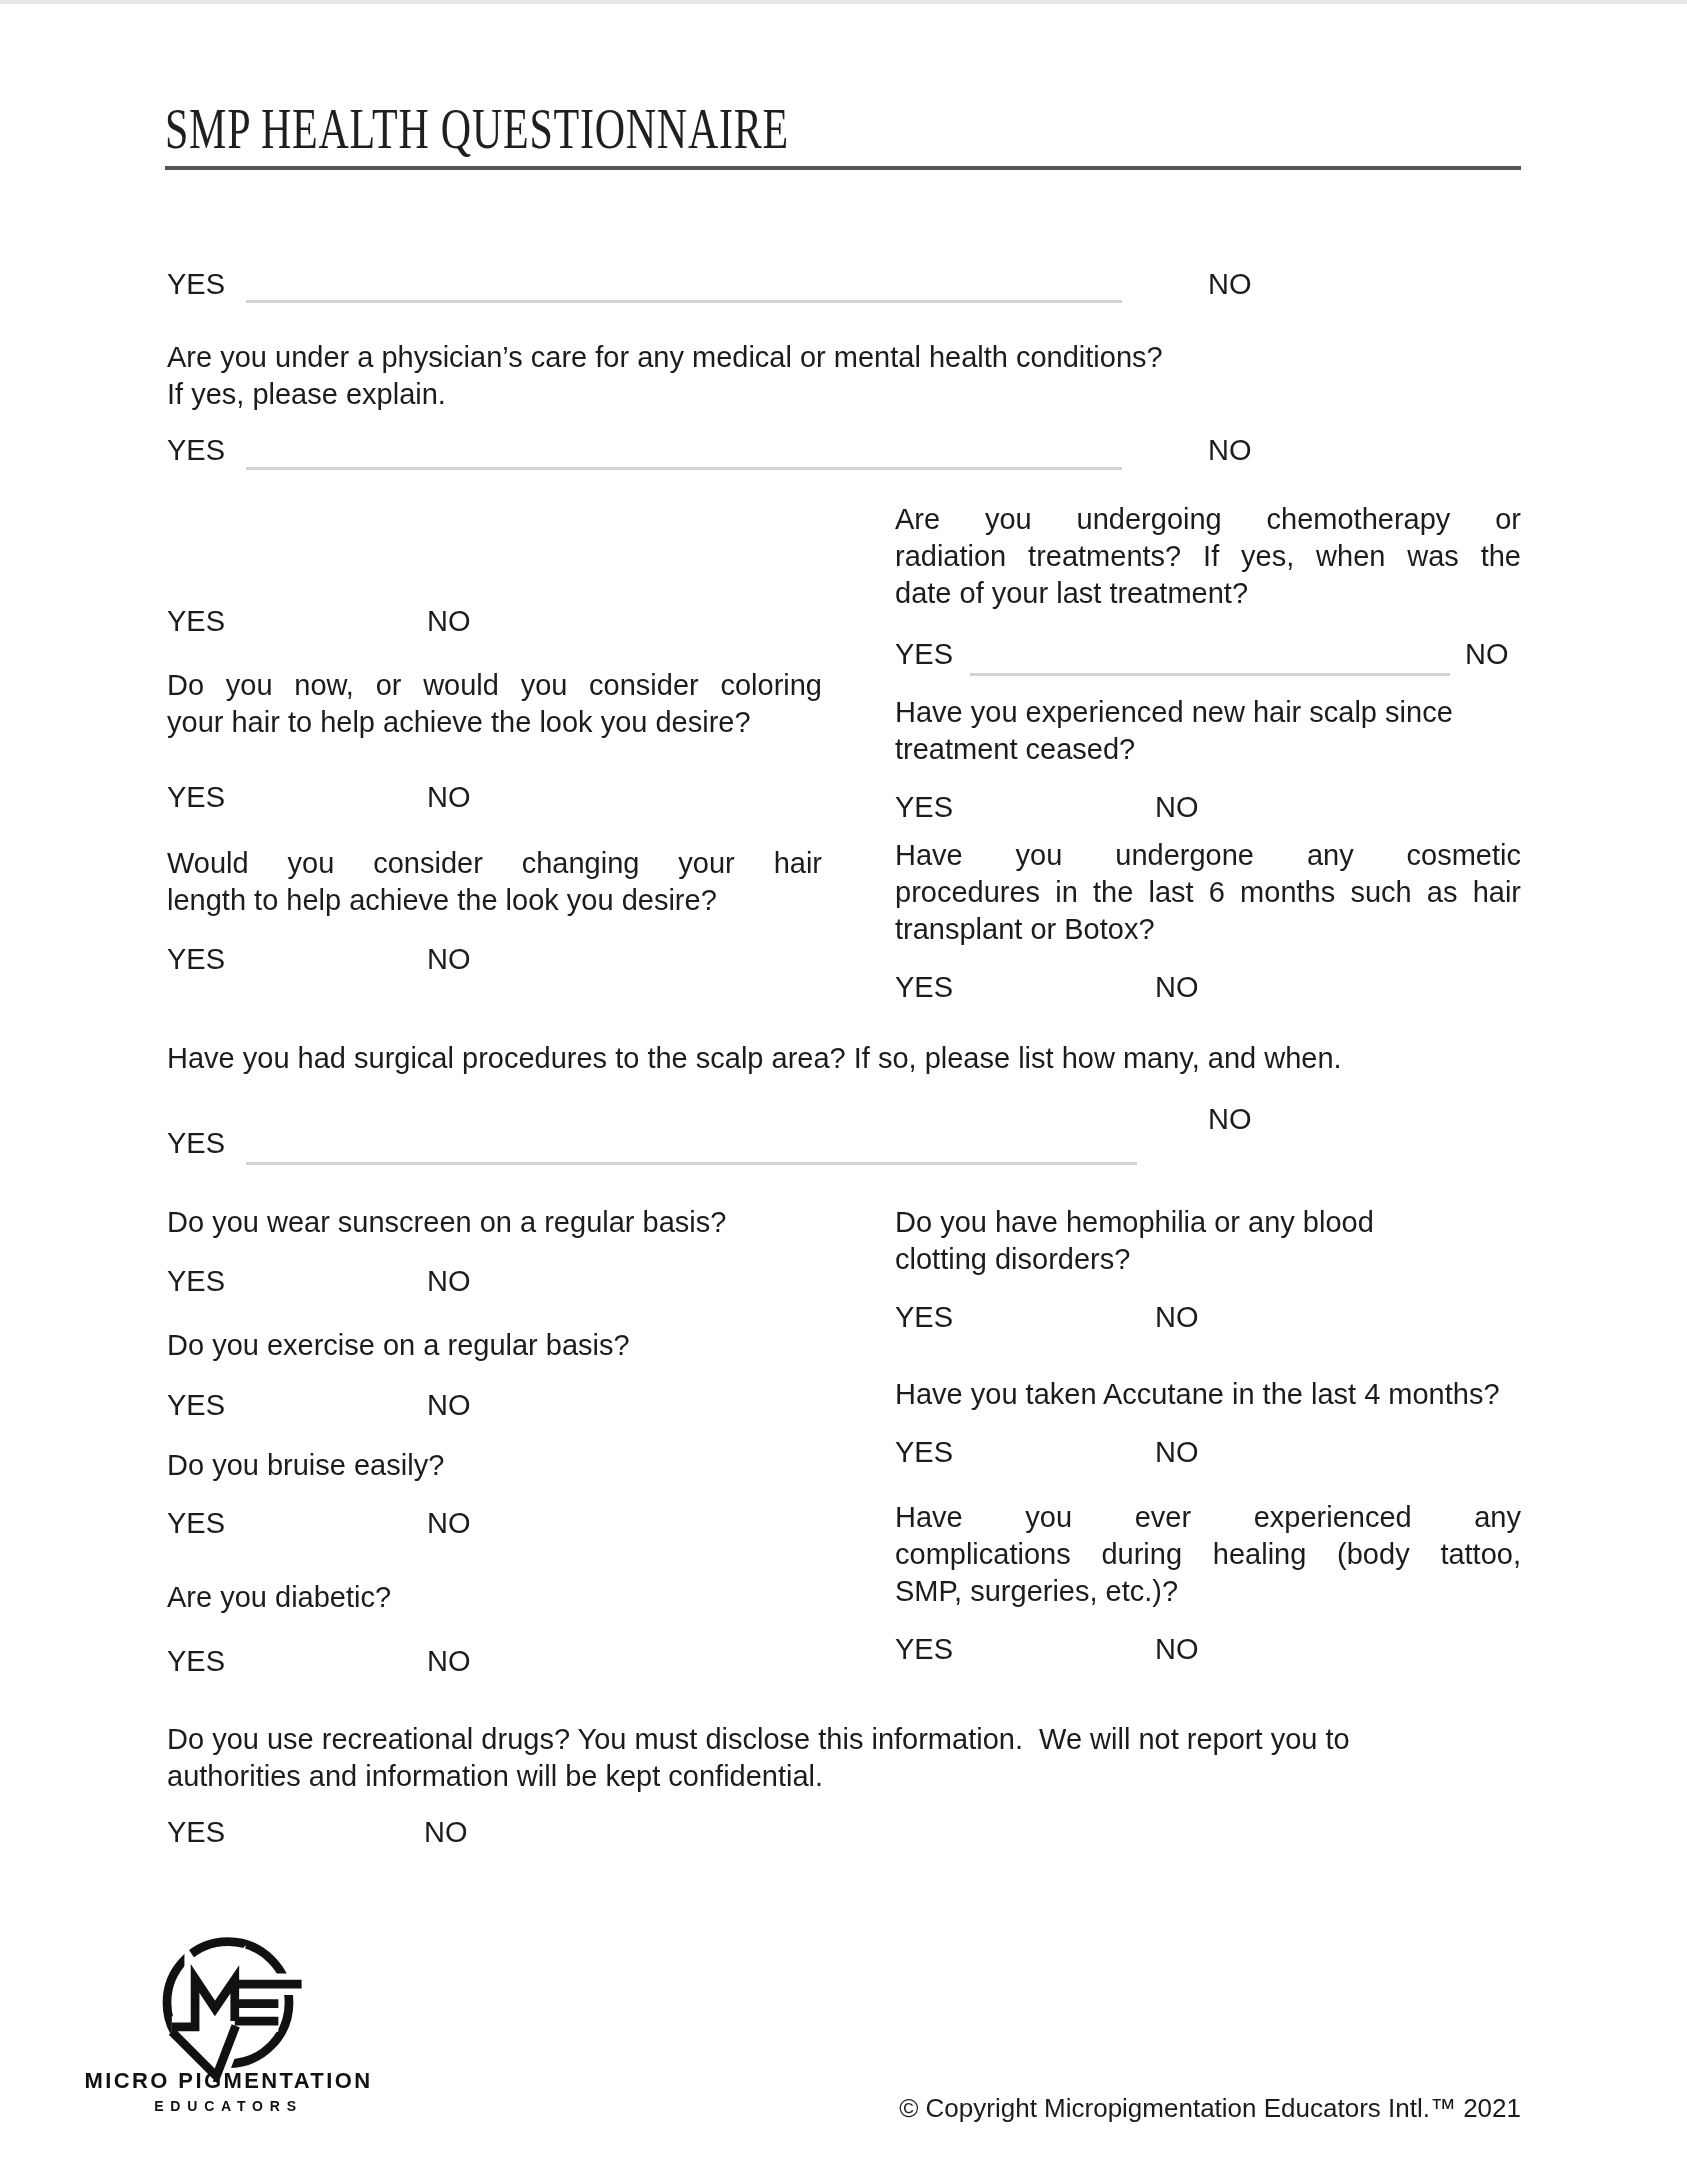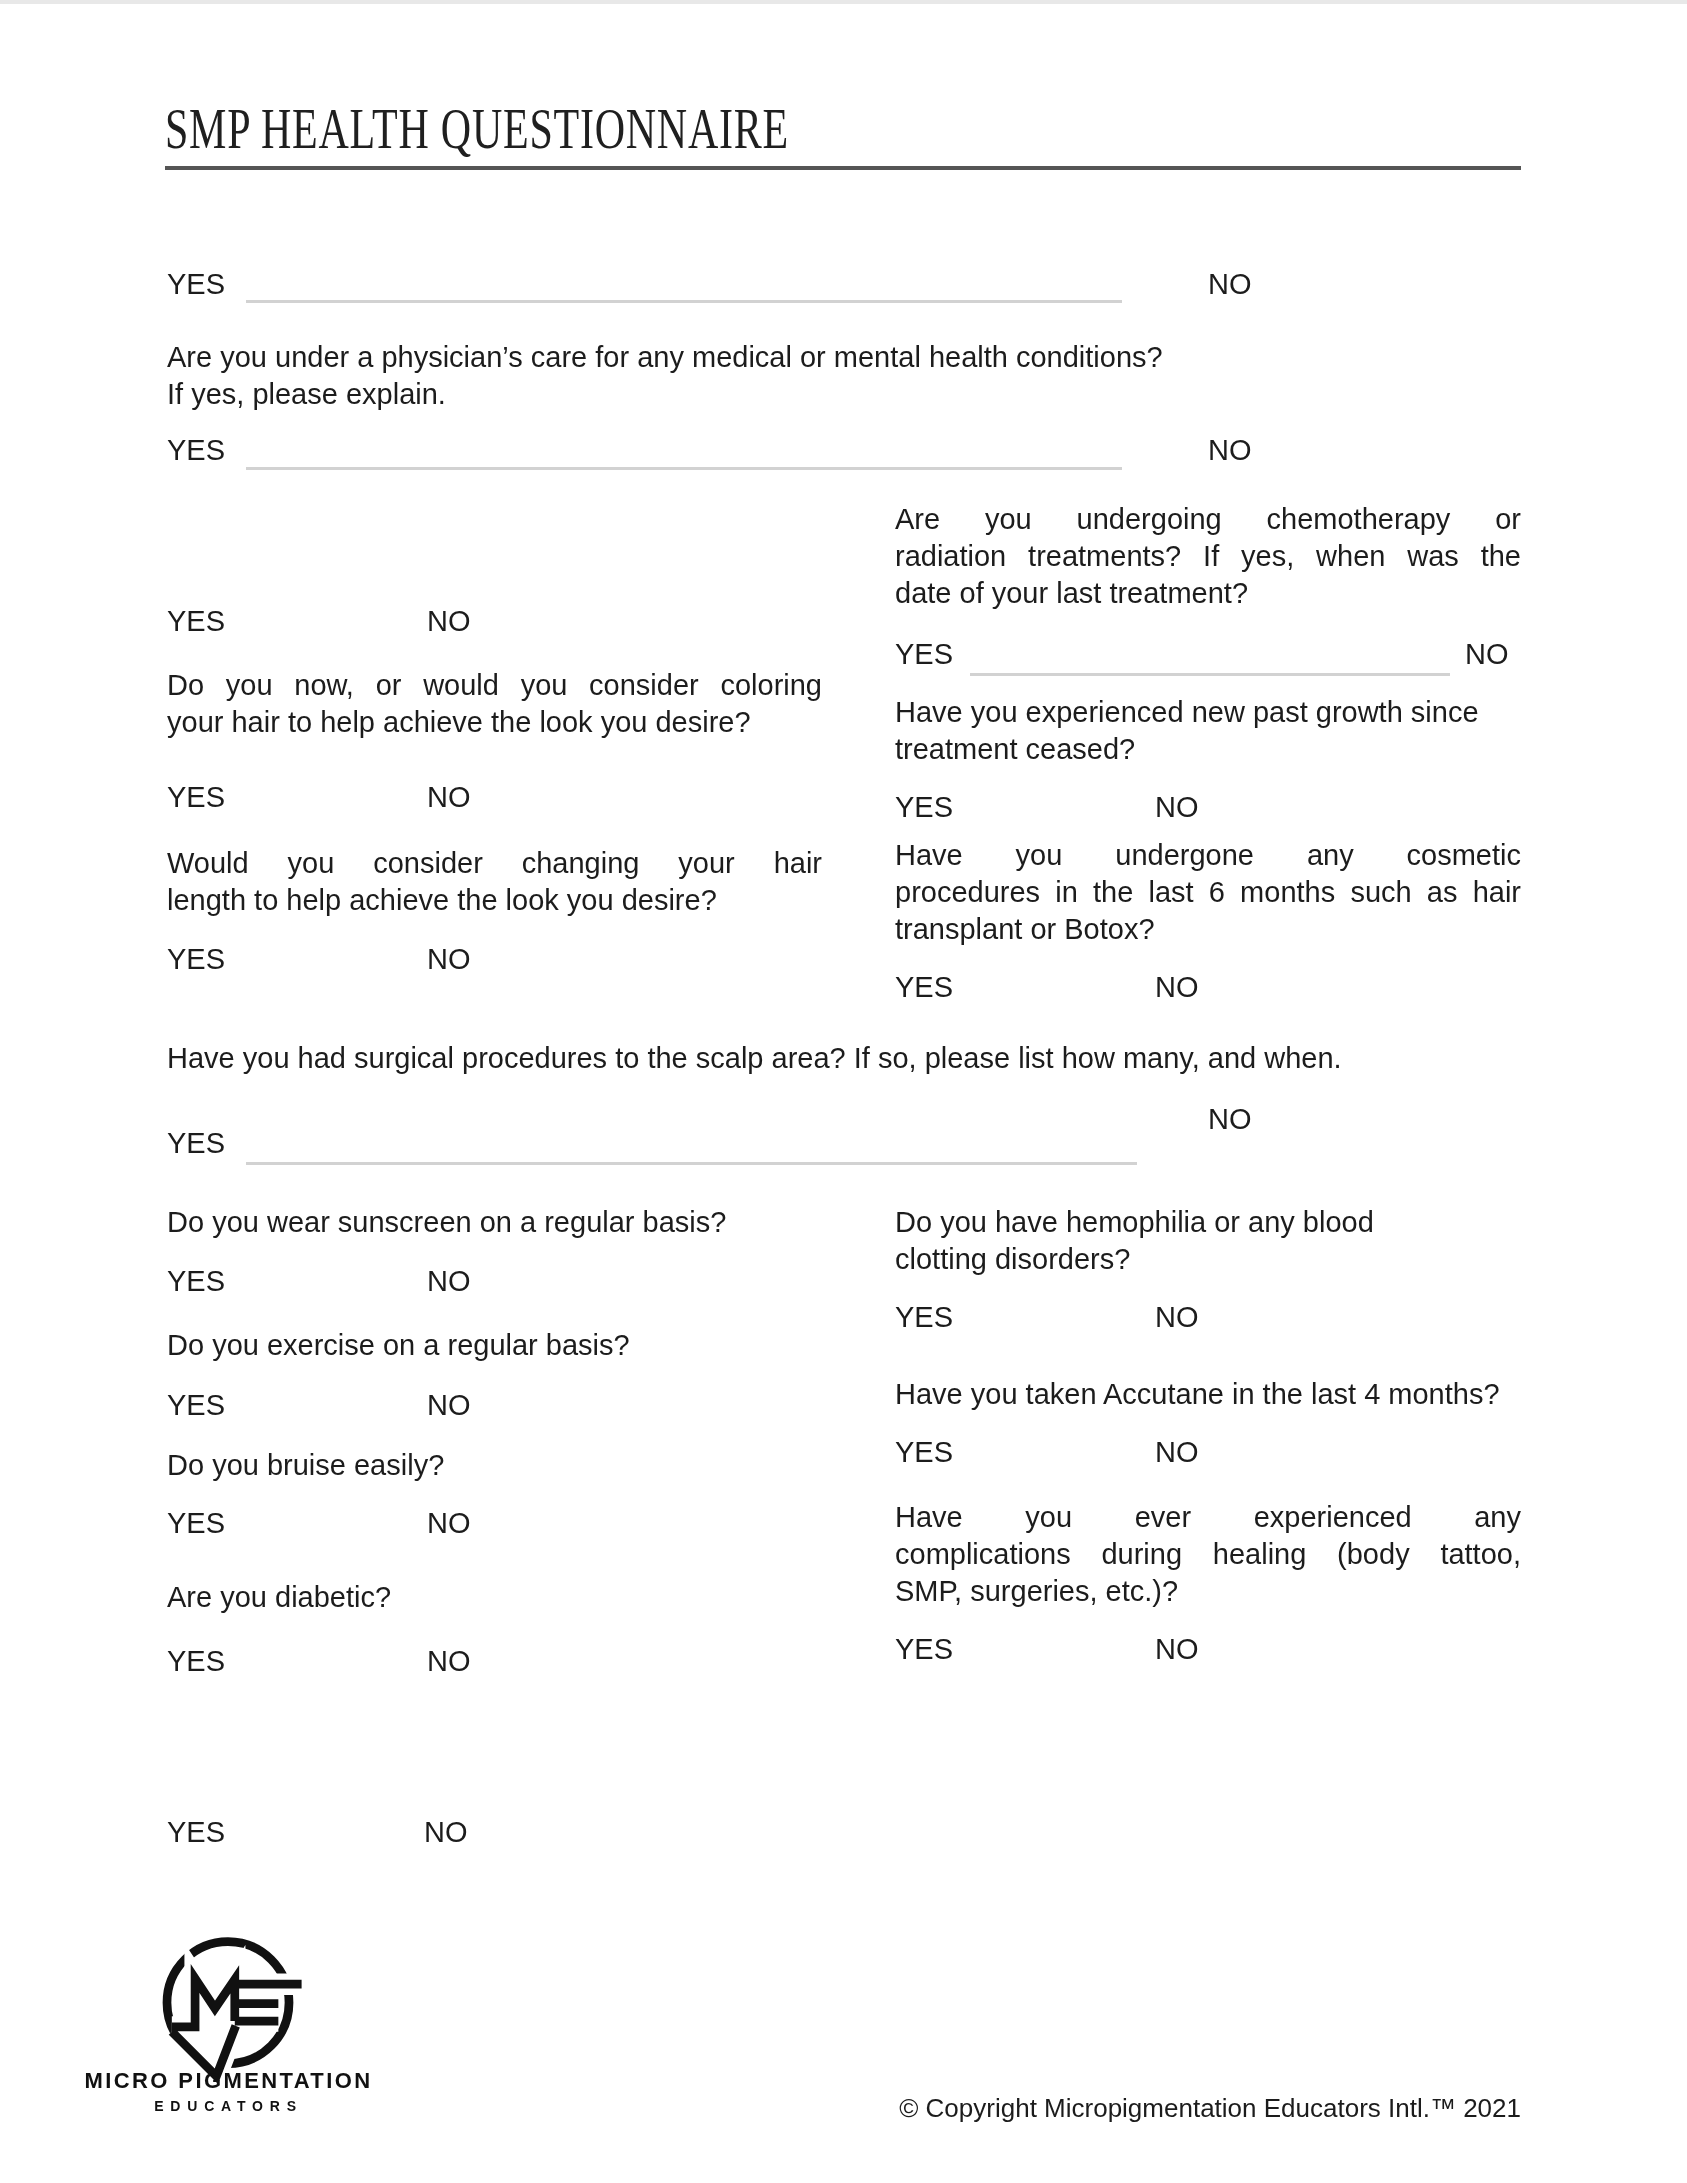--- a/index.html
+++ b/index.html
@@ -62,21 +62,21 @@
   <div class="abs q justify" style="left:895px;top:497px;width:626px;">
       <div class="line">Are you undergoing chemotherapy or</div>
       <div class="line">radiation treatments? If yes, when was the</div>
       <div class="line">date of your last treatment?</div>
     </div>
   <span class="abs yn" style="left:895px;top:634px;">YES</span>
   <div class="abs ans-line" style="left:970px;top:669px;width:480px;"></div>
   <span class="abs yn" style="left:1465px;top:634px;">NO</span>
 
   <div class="abs q" style="left:895px;top:690px;width:626px;">
-      <div class="line">Have you experienced new past growth since</div>
+      <div class="line">Have you experienced new hair scalp since</div>
       <div class="line">treatment ceased?</div>
     </div>
   <span class="abs yn" style="left:895px;top:787px;">YES</span>
   <span class="abs yn" style="left:1155px;top:787px;">NO</span>
 
   <div class="abs q justify" style="left:895px;top:833px;width:626px;">
       <div class="line">Have you undergone any cosmetic</div>
       <div class="line">procedures in the last 6 months such as hair</div>
       <div class="line">transplant or Botox?</div>
     </div>
@@ -128,20 +128,24 @@
   <span class="abs yn" style="left:1155px;top:1432px;">NO</span>
 
   <div class="abs q justify" style="left:895px;top:1495px;width:626px;">
       <div class="line">Have you ever experienced any</div>
       <div class="line">complications during healing (body tattoo,</div>
       <div class="line">SMP, surgeries, etc.)?</div>
     </div>
   <span class="abs yn" style="left:895px;top:1629px;">YES</span>
   <span class="abs yn" style="left:1155px;top:1629px;">NO</span>
 
+  <div class="abs q" style="left:167px;top:1717px;width:1359px;">
+      <div class="line">Do you use recreational drugs? You must disclose this information.  We will not report you to</div>
+      <div class="line">authorities and information will be kept confidential.</div>
+    </div>
   <span class="abs yn" style="left:167px;top:1812px;">YES</span>
   <span class="abs yn" style="left:424px;top:1812px;">NO</span>
 
   <svg class="abs" style="left:136px;top:1919px;" width="184" height="167" viewBox="0 0 190 172" aria-hidden="true">
     <circle cx="95" cy="82" r="63" fill="none" stroke="#111111" stroke-width="9"></circle>
     <path d="M37 107 H61 V57 L81.5 88 L102 58 V101 M102 63 H171 M106 83 H147 M102 101 H147 M37 112 L83 158 L103 106" fill="none" stroke="#ffffff" stroke-width="22" stroke-linejoin="miter"></path>
     <path d="M37 107 H61 V57 L81.5 88 L102 58 V101 M102 63 H171 M106 83 H147 M102 101 H147 M37 112 L83 158 L103 106" fill="none" stroke="#111111" stroke-width="9" stroke-linejoin="miter"></path>
   </svg>
   <div class="abs logo-word1" style="left:83px;top:2064px;width:291px;">MICRO PIGMENTATION</div>
   <div class="abs logo-word2" style="left:83px;top:2094px;width:291px;">EDUCATORS</div>

